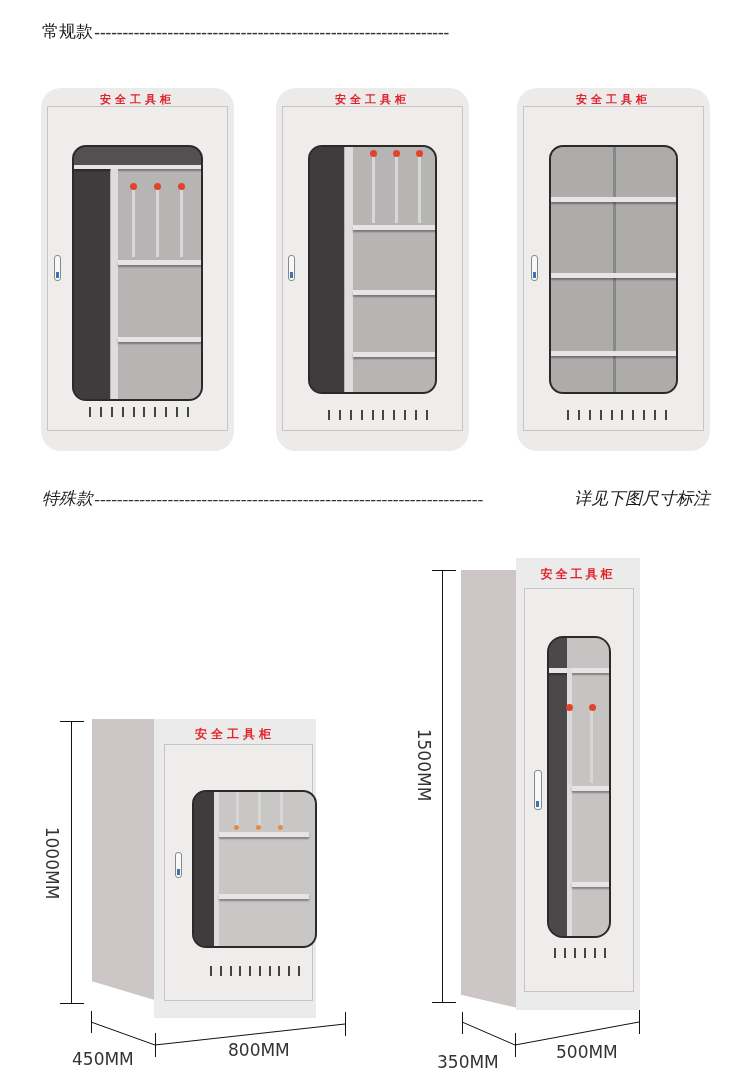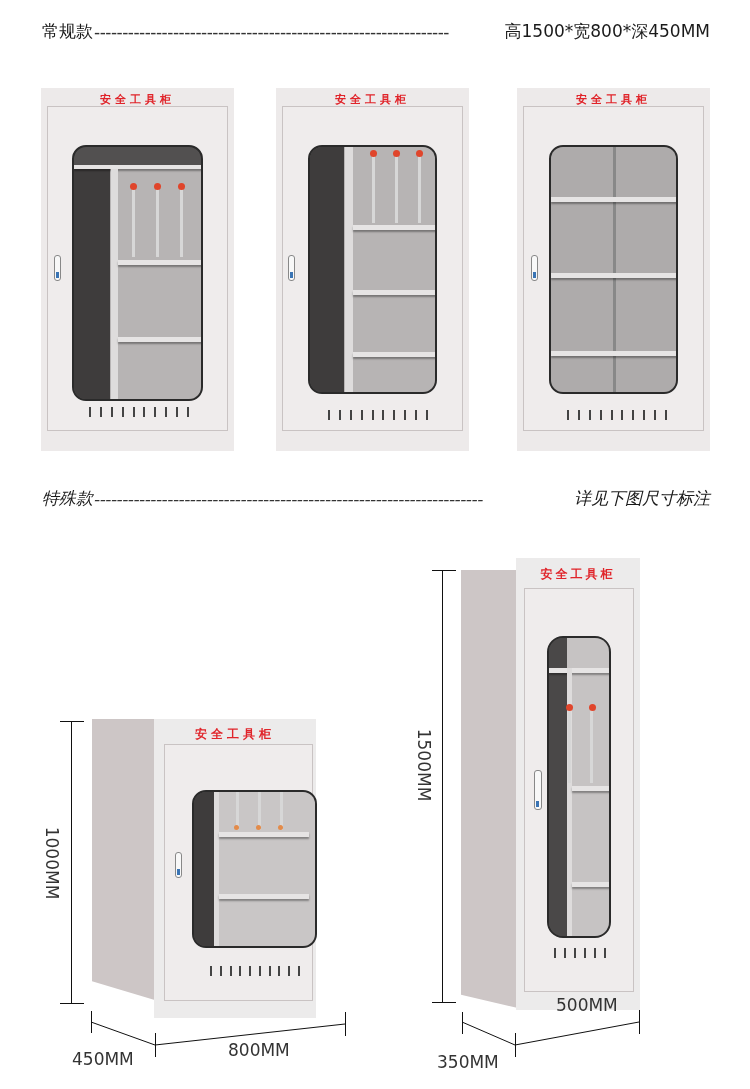--- a/index.html
+++ b/index.html
@@ -1,19 +1,19 @@
 <!DOCTYPE html>
 <html><head>
 <meta charset="utf-8">
 <style>
   * { box-sizing: border-box; margin: 0; padding: 0; }
   body { width: 750px; height: 1089px; background: #ffffff; position: relative; overflow: hidden; font-family: "DejaVu Sans", sans-serif; color: #222; }
   .section-header { position: absolute; left: 42px; width: 668px; font-size: 17px; color: #1a1a1a; display: flex; align-items: center; white-space: nowrap; }
   .section-header .dash { flex: 1; overflow: hidden; letter-spacing: -0.5px; color: #333; margin: 0 1px; }
-  .cab { position: absolute; background: #edeaea; }
+  .cab { position: absolute; background: #edeaea; border-radius: 20px; }
   .cab .title { position: absolute; left: 0; right: 0; text-align: center; color: #e0242a; font-weight: bold; letter-spacing: 4px; }
   .cab .door { position: absolute; border: 1px solid #c9c3c3; background: #efecec; }
   .cab .window { position: absolute; border-radius: 14px; background: #525050; border: 2px solid #2a2a2a; overflow: hidden; }
   .cab .inner { position: absolute; background: #b7b4b4; }
   .cab .shelf { position: absolute; height: 5px; background: #e6e4e4; box-shadow: 0 2px 2px rgba(0,0,0,0.35); }
   .cab .pole { position: absolute; width: 3px; background: #d7d7d7; }
   .cab .knob { position: absolute; width: 7px; height: 7px; border-radius: 50%; background: #e0452b; }
   .cab .handle { position: absolute; width: 7px; height: 26px; border: 1px solid #888; border-radius: 3px; background: #f8f8f8; }
   .cab .handle::after { content: ""; position: absolute; left: 1px; bottom: 2px; width: 3px; height: 6px; background: #3a74b4; }
   .cab .vents { position: absolute; display: flex; justify-content: space-between; }
@@ -26,21 +26,20 @@
   .tick-v { position: absolute; width: 1px; background: #111; }
   .dim-label { position: absolute; font-size: 17px; color: #333; white-space: nowrap; }
   .dim-label.rot { transform: rotate(90deg); transform-origin: center; }
 </style>
 </head>
 <body>
 
 <div class="section-header" style="top:20px;">
   <span>常规款</span>
   <span class="dash">---------------------------------------------------------------</span>
-  <span>高1500*宽800*深450MM</span>
 </div>
 
 <div class="cab" style="left:41px;top:88px;width:193px;height:363px;">
   <div class="title" style="top:4px;font-size:11px;">安全工具柜</div>
   <div class="door" style="left:6px;top:18px;width:181px;height:325px;"></div>
   <div class="handle" style="left:13px;top:167px;"></div>
   <div class="window" style="left:31px;top:57px;width:131px;height:256px;">
     <div class="darkleft" style="left:0;top:20px;width:36px;height:236px;"></div>
     <div class="inner" style="left:36px;top:20px;width:95px;height:236px;"></div>
     <div class="shelf" style="left:0;top:18px;width:131px;height:4px;"></div>
@@ -209,13 +208,13 @@
       <span></span>
       <span></span>
       <span></span>
       <span></span>
   </div>
 </div>
 <div class="tick-v" style="left:462px;top:1012px;height:22px;"></div>
 <div class="tick-v" style="left:515px;top:1033px;height:24px;"></div>
 <div class="tick-v" style="left:639px;top:1010px;height:24px;"></div>
 <div class="dim-label" style="left:437px;top:1052px;">350MM</div>
-<div class="dim-label" style="left:556px;top:995px;text-align:right;">500MM</div>
+<div class="dim-label" style="left:556px;top:1042px;text-align:right;">500MM</div>
 
 </body></html>

